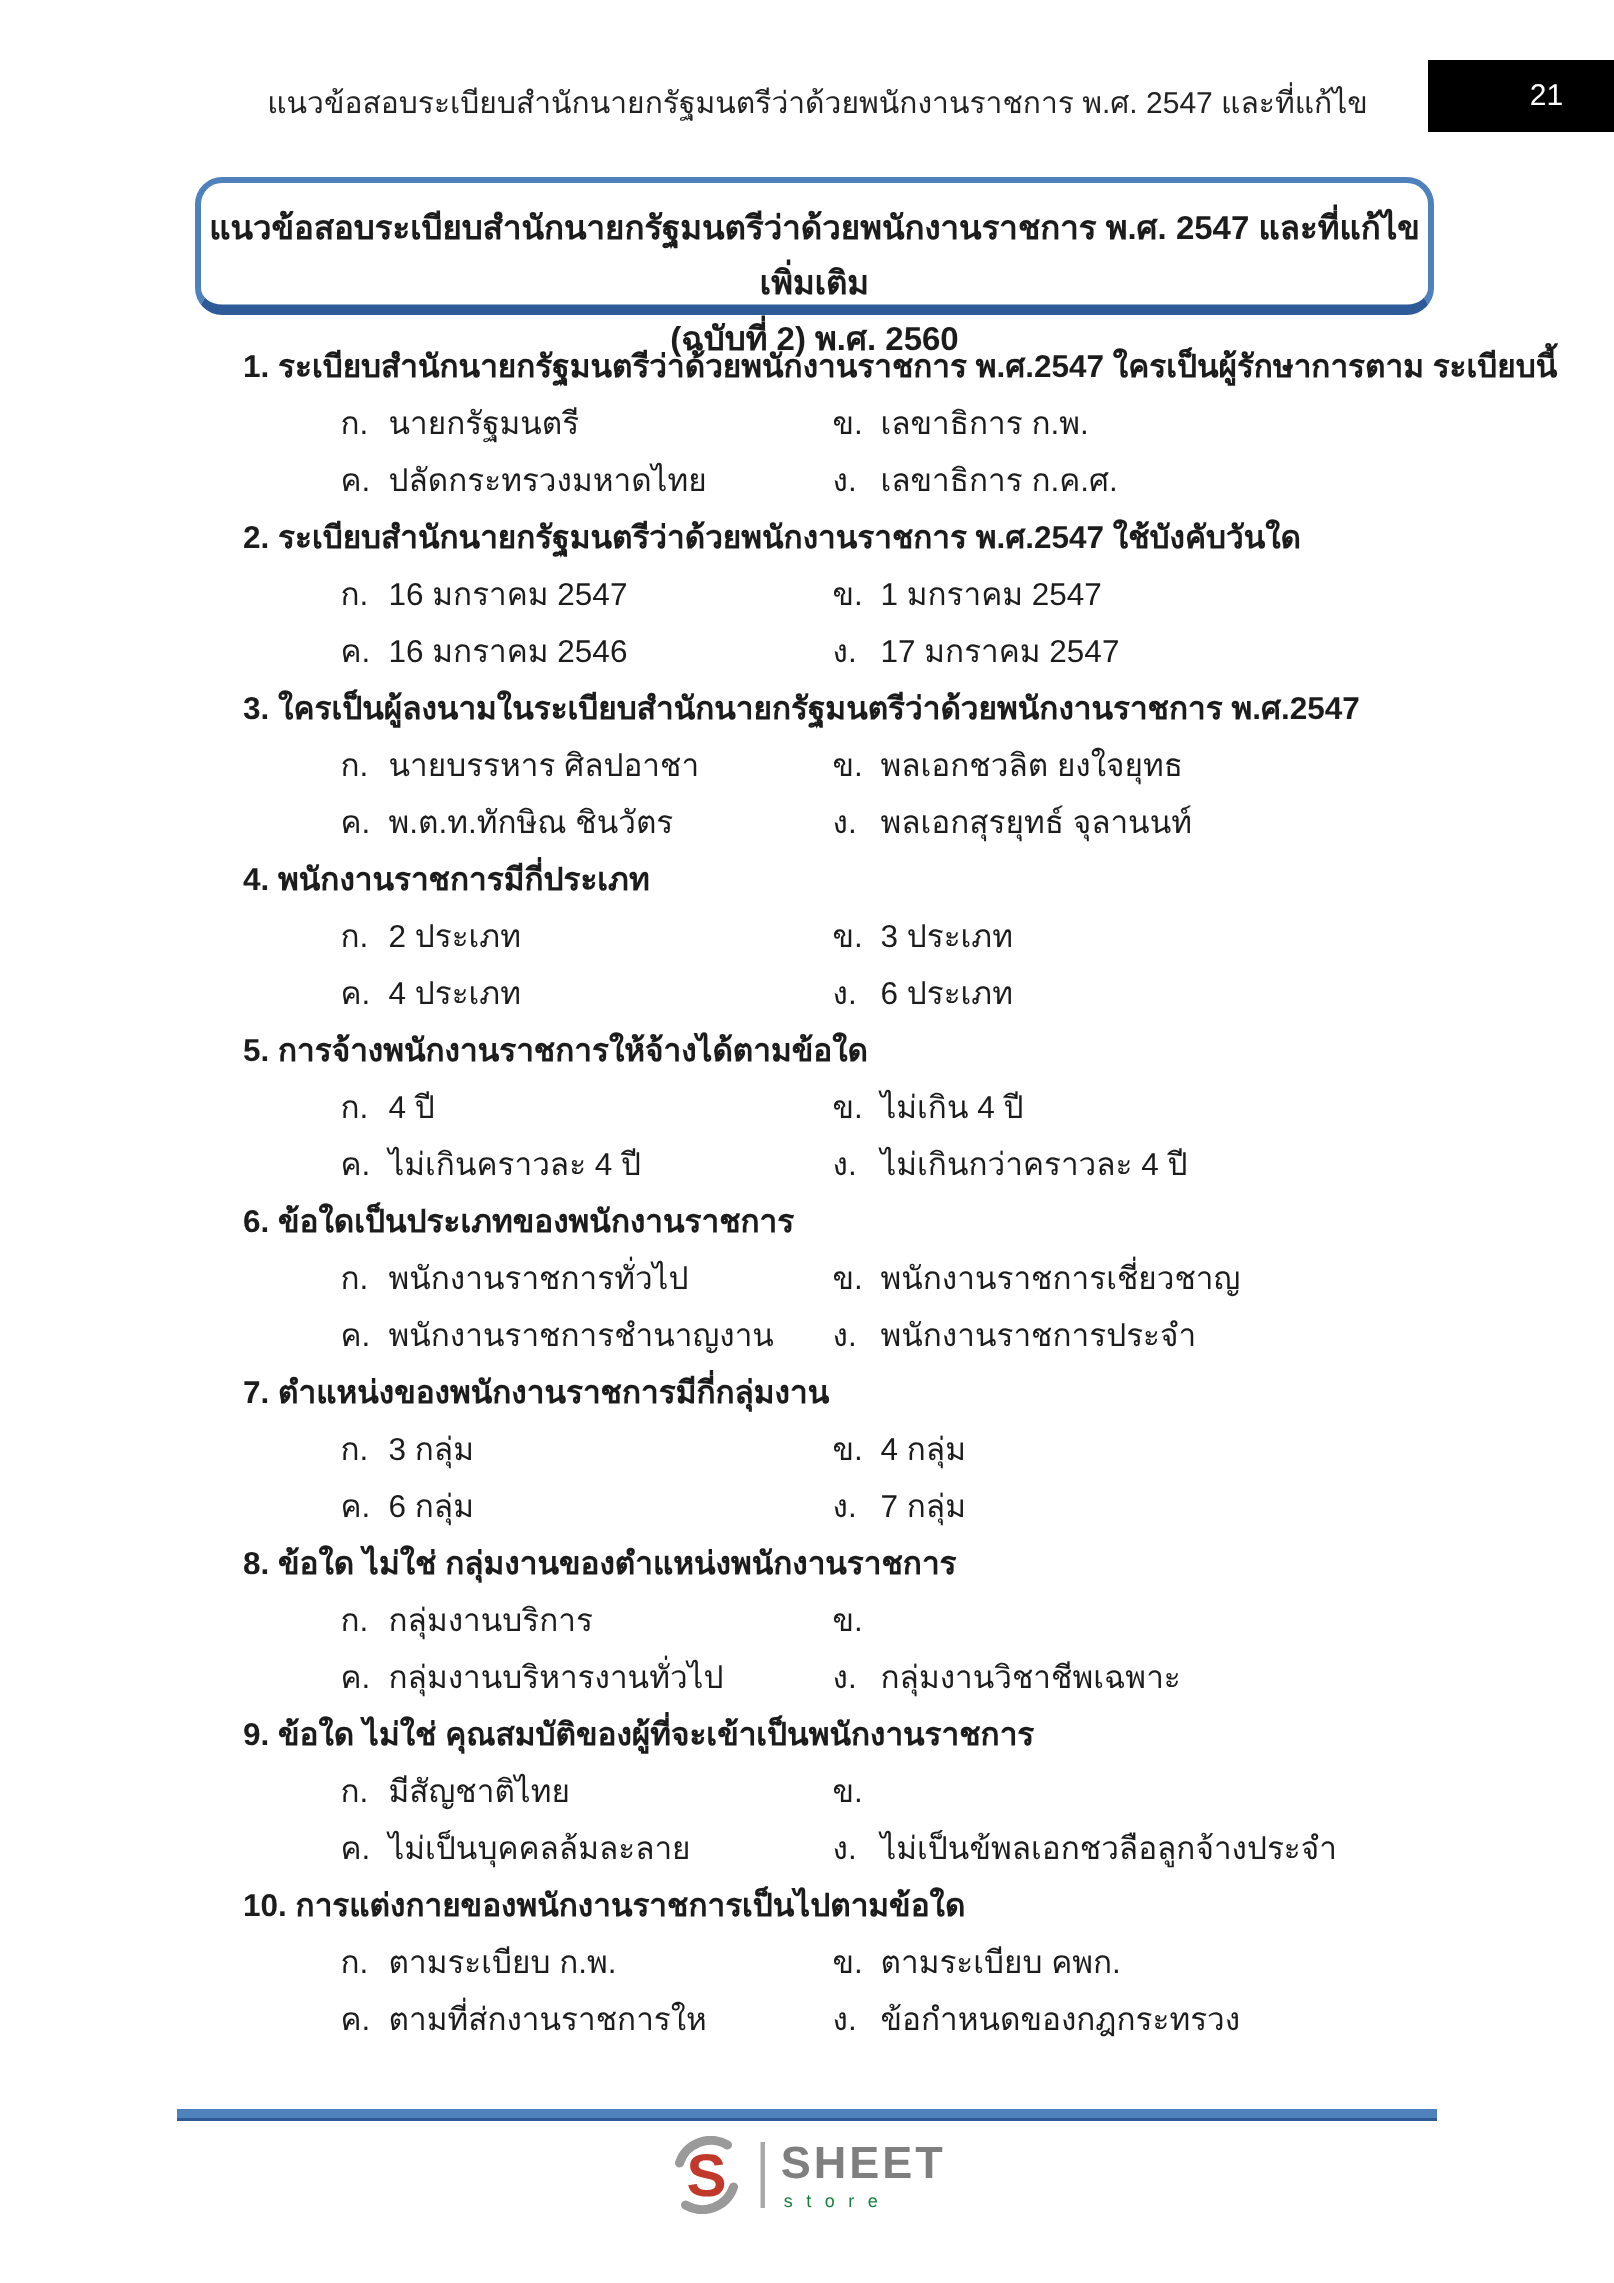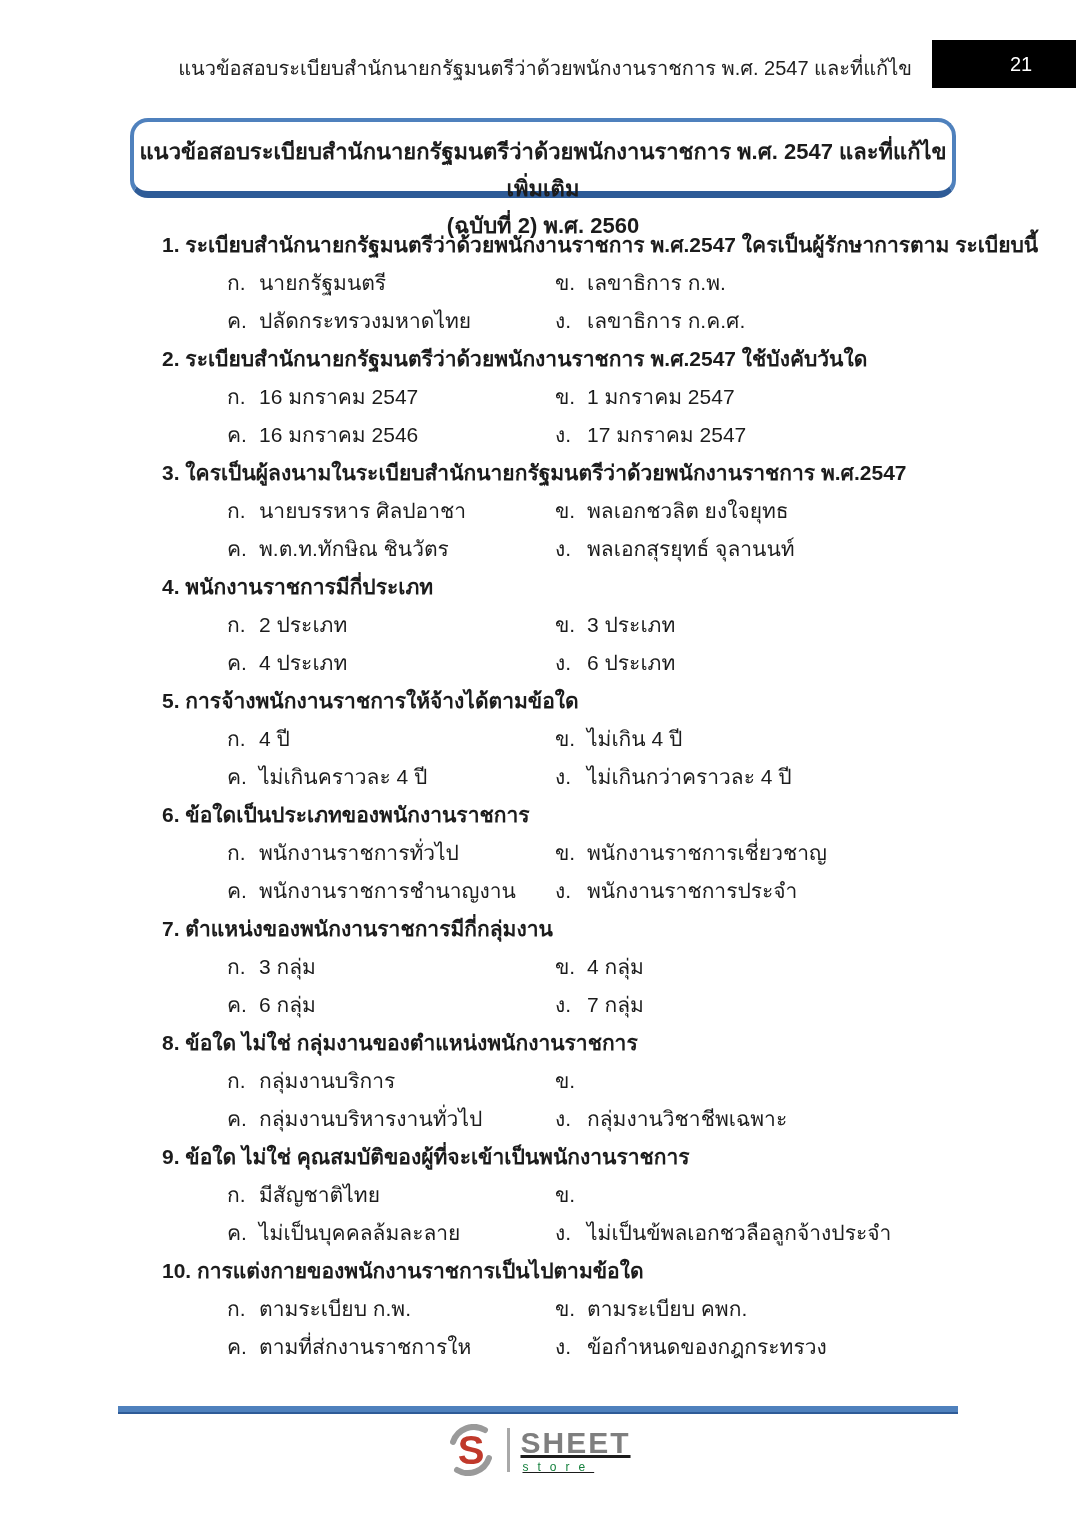--- a/index.html
+++ b/index.html
@@ -13,29 +13,29 @@
   }
   .page { position:absolute; inset:0; }
 
   
   .page-header { position:absolute; top:40px; left:130px; right:0; height:48px; }
   .header-title {
     position:absolute; left:0; top:12px; width:830px;
     text-align:center; font-size:20px; color:#222;
   }
   .page-number-box {
-    position:absolute; right:0; top:0; width:144px; height:48px;
+    position:absolute; right:0; top:0; width:124px; height:48px;
     background:#000; color:#fff;
     display:flex; align-items:center; justify-content:center;
     font-size:20px; padding-left:34px;
   }
 
   
   .title-box {
-    position:absolute; top:118px; left:130px; width:826px; height:80px;
+    position:absolute; top:118px; left:130px; width:826px; height:92px;
     border:4px solid #4f81bd;
     border-bottom:7px solid #2e5b97;
     border-radius:18px;
     text-align:center; font-weight:bold; font-size:22px;
     padding-top:11px; line-height:37px;
     background:#fff;
   }
 
   
   .questions { position:absolute; top:226px; left:130px; width:830px; }
@@ -56,21 +56,21 @@
   
   .footer-rule {
     position:absolute; top:1406px; left:118px; width:840px; height:8px;
     background:#4f81bd; border-bottom:2px solid #2e5b97;
   }
   .footer-logo {
     position:absolute; top:1424px; left:0; width:1076px;
     display:flex; align-items:center; justify-content:center; gap:10px;
   }
   .logo-divider { width:3px; height:44px; background:#a9a9a9; }
-  .logo-text { display:flex; flex-direction:column; line-height:1;text-decoration:underline; }
+  .logo-text { display:flex; flex-direction:column; line-height:1; }
   .logo-word {
     font-size:30px; font-weight:bold; color:#7f7f7f; letter-spacing:2px;
   }
   .logo-sub {
     font-size:12px; color:#15803d; letter-spacing:9px; margin-top:3px; padding-left:2px;
   }
 </style>
 </head>
 <body>
 

